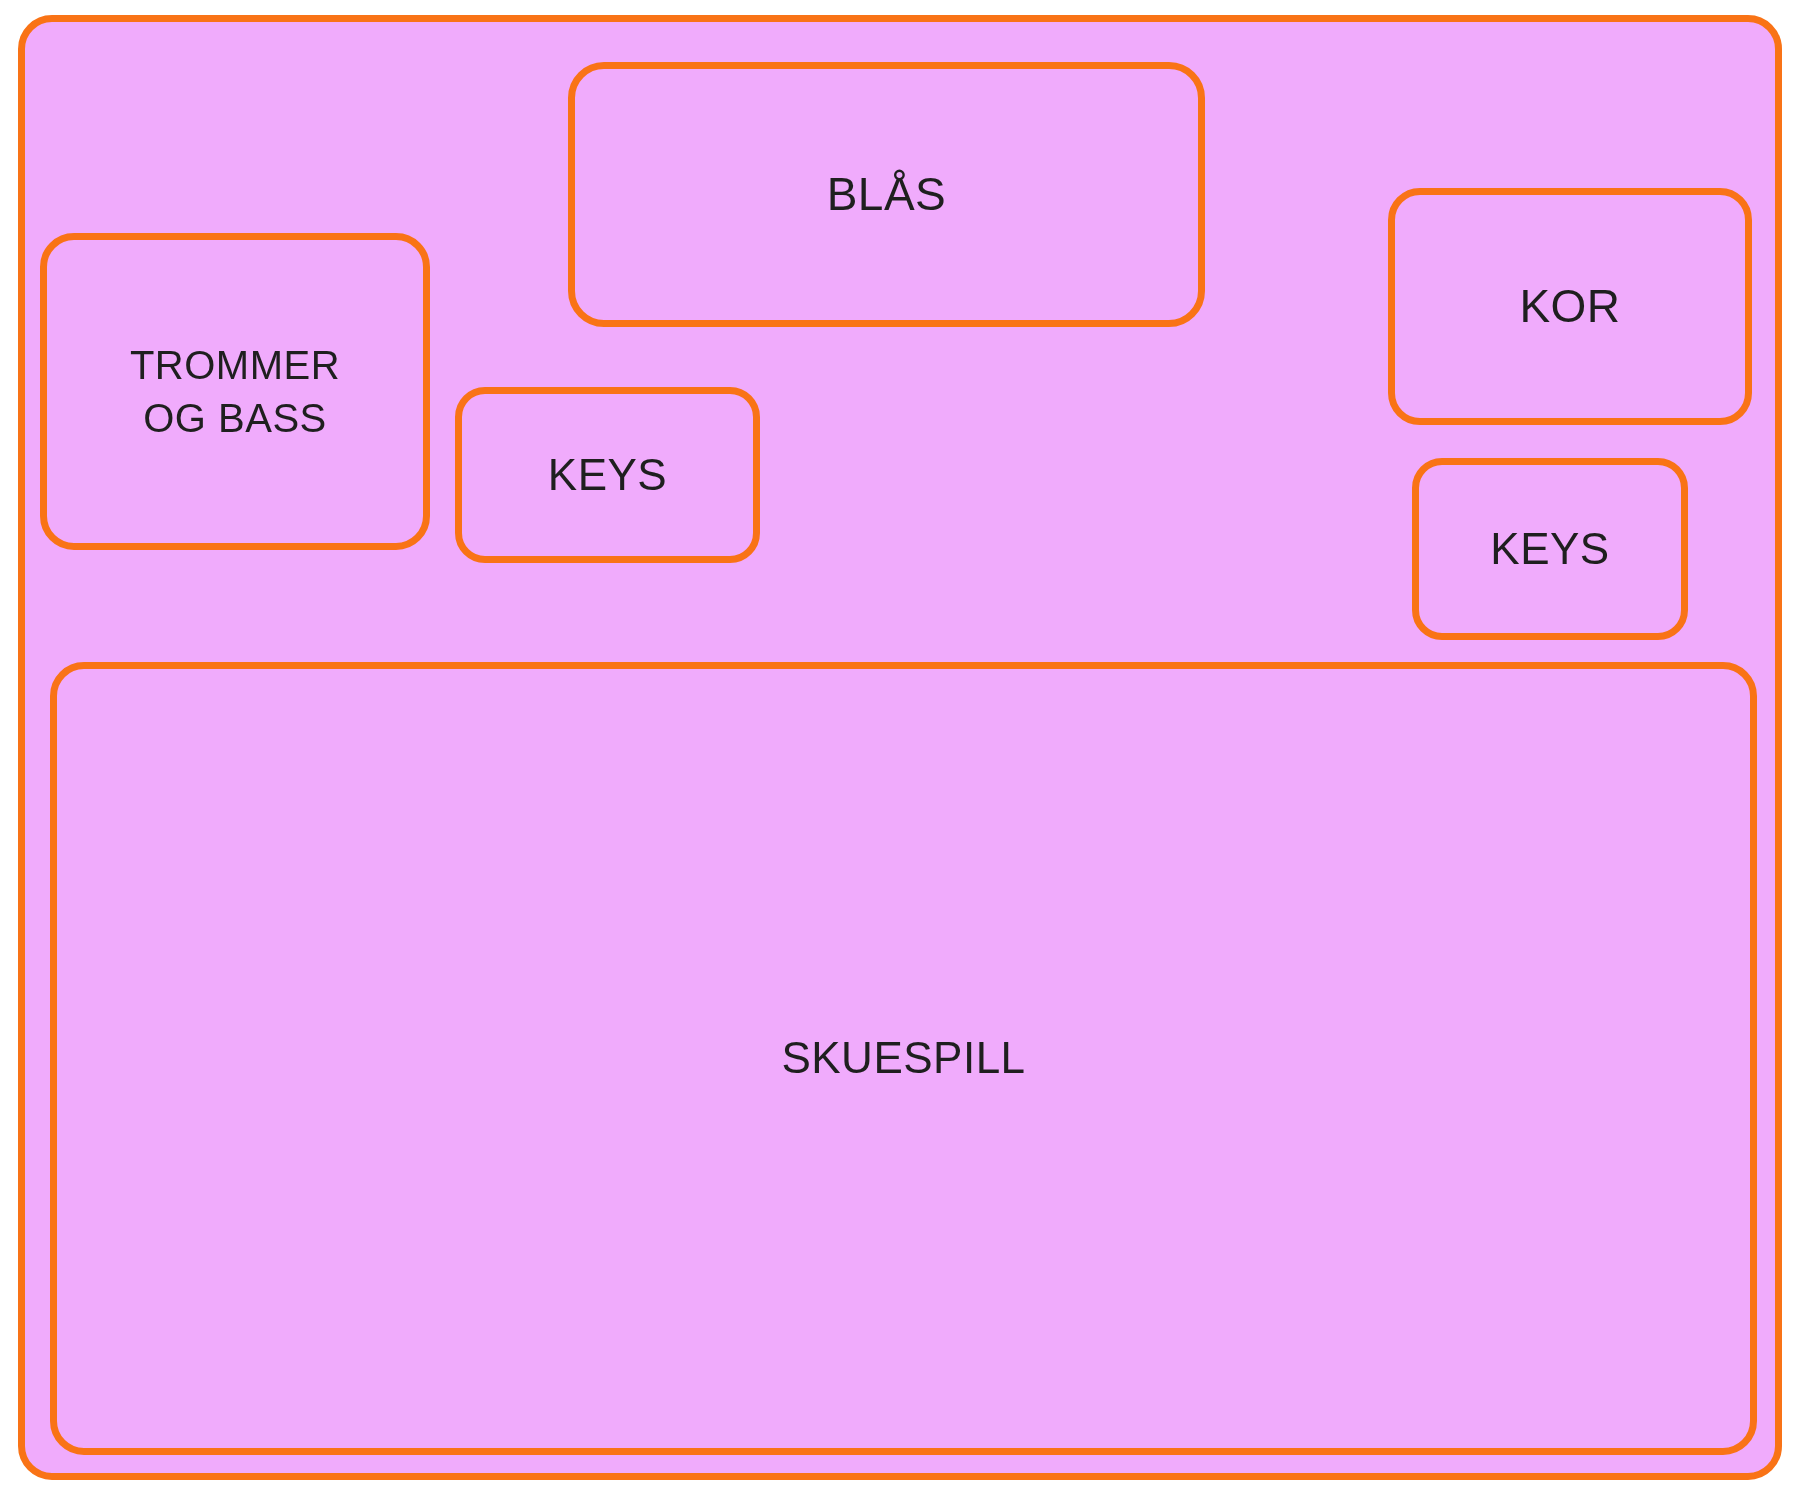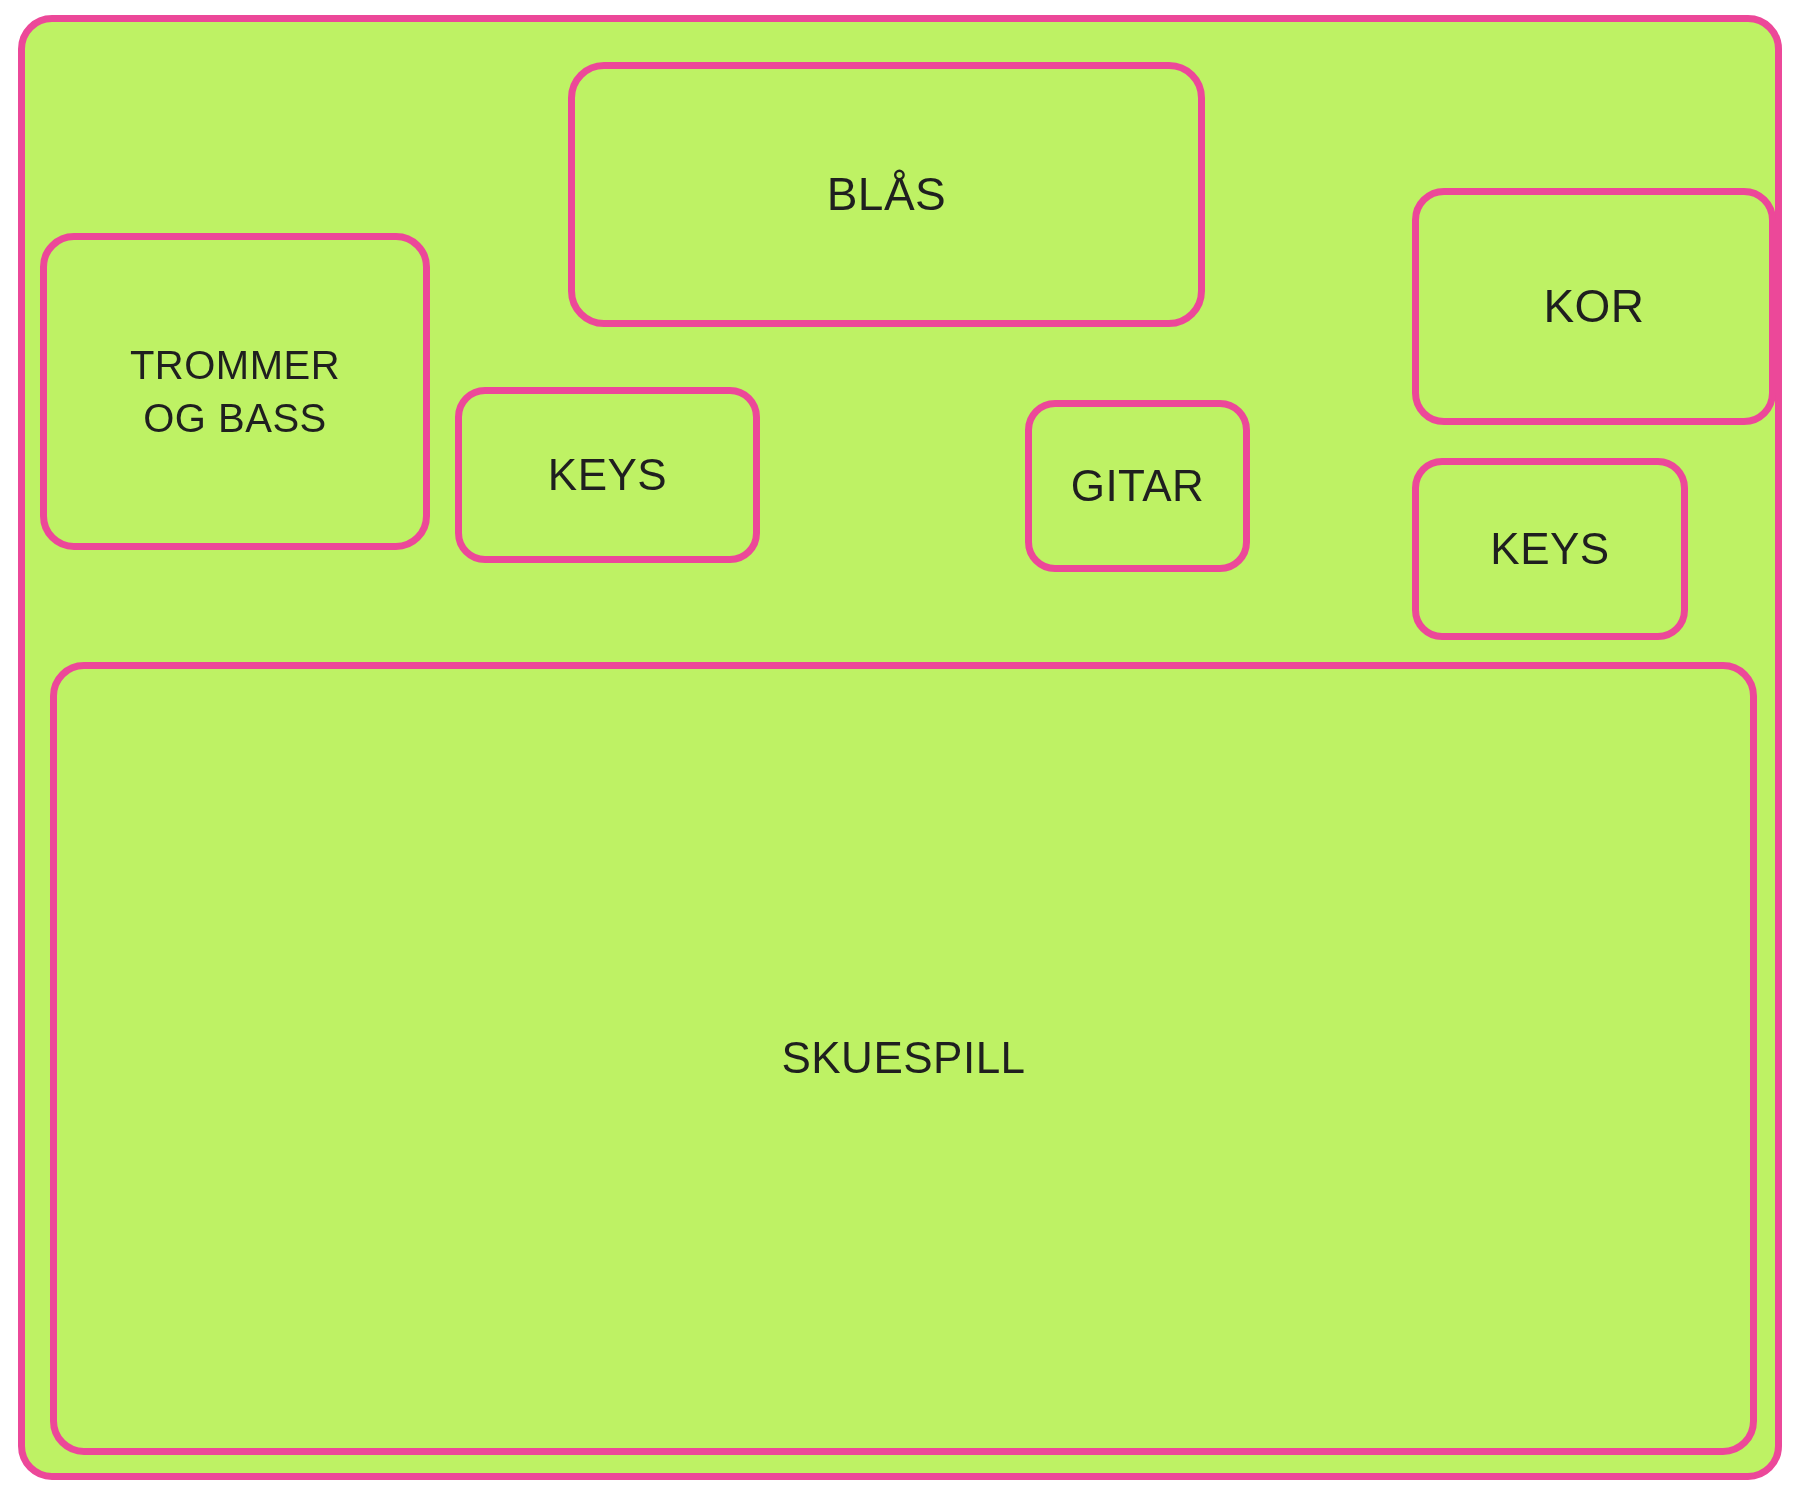--- a/index.html
+++ b/index.html
@@ -17,22 +17,22 @@
     position: relative;
     width: 1800px;
     height: 1500px;
     background: #ffffff;
   }
 
   
   .node {
     position: absolute;
     box-sizing: border-box;
-    background: #bef264;
-    border: 7px solid #ec4899;
+    background: #f0abfc;
+    border: 7px solid #f97316;
     border-radius: 30px;
     display: flex;
     align-items: center;
     justify-content: center;
     text-align: center;
   }
   .node .label {
     color: #1f1f1f;
     font-family: "Liberation Sans", sans-serif;
     font-weight: 400;
@@ -72,21 +72,20 @@
   }
   #node-blas .label { font-size: 46px; }
 
   
   #node-kor {
     left: 1388px;
     top: 188px;
     width: 364px;
     height: 237px;
     border-radius: 32px;
-    margin-left: 24px;
   }
   #node-kor .label { font-size: 46px; }
 
   
   #node-keys-center {
     left: 455px;
     top: 387px;
     width: 305px;
     height: 176px;
     border-radius: 30px;
@@ -141,23 +140,20 @@
   </div>
 
   <div id="node-kor" class="node">
     <span class="label">KOR</span>
   </div>
 
   <div id="node-keys-center" class="node">
     <span class="label">KEYS</span>
   </div>
 
-  <div id="node-gitar" class="node">
-    <span class="label">GITAR</span>
-  </div>
 
   <div id="node-keys-right" class="node">
     <span class="label">KEYS</span>
   </div>
 
   <div id="node-skuespill" class="node">
     <span class="label">SKUESPILL</span>
   </div>
 
 </div>

